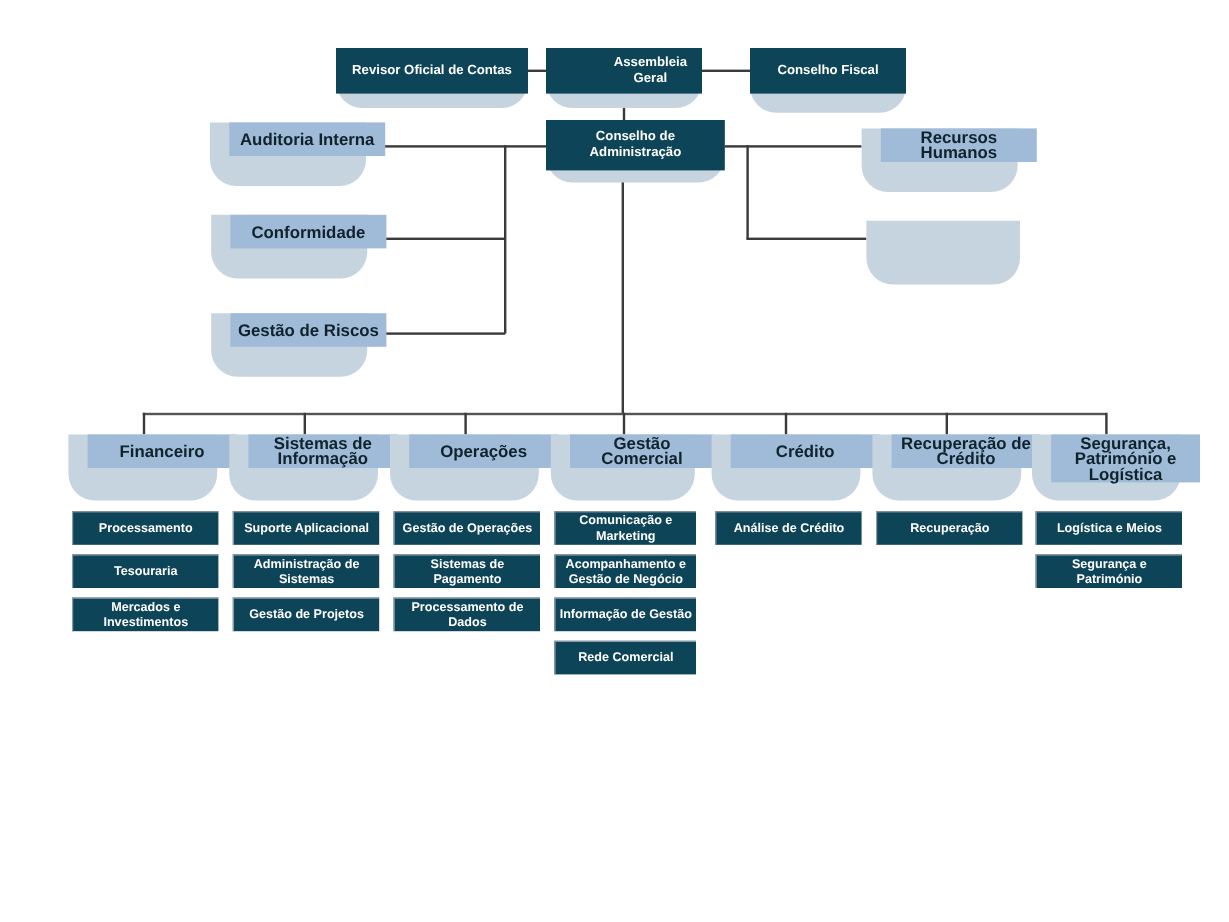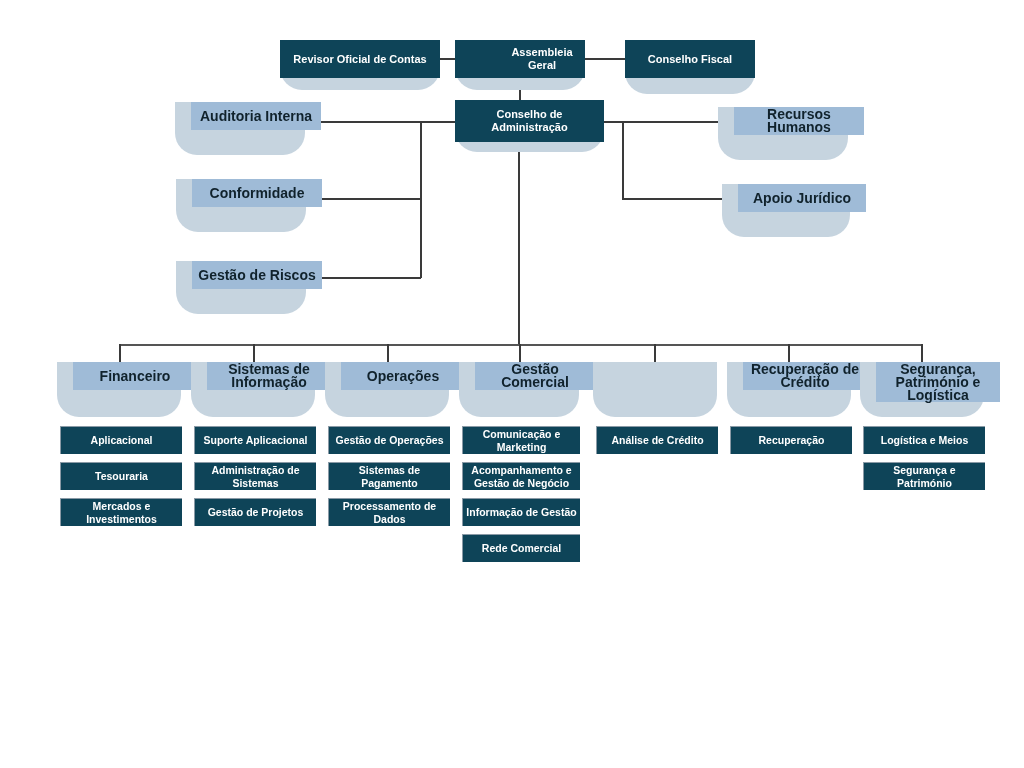--- a/index.html
+++ b/index.html
@@ -141,29 +141,28 @@
     <div class="cap" style="height:28px;">Recursos Humanos</div>
   </div>
 
   <div class="node" style="left:176px;top:261px;width:130px;height:53px;">
     <div class="body"></div>
     <div class="cap" style="height:28px;">Gestão de Riscos</div>
   </div>
 
   <div class="node" style="left:722px;top:184px;width:128px;height:53px;">
     <div class="body"></div>
-    <div class="cap" style="height:28px;">Apoio Jurídico</div>
   </div>
 
   <div id="departments">
       <div class="node" style="left: 57px; top: 362px; width: 124px; height: 55px;">
         <div class="body"></div>
         <div class="cap" style="height: 28px;">Financeiro</div>
       </div>
-      <div class="leaf" style="left: 60px; top: 426px; width: 122px; height: 28px;">Aplicacional</div>
+      <div class="leaf" style="left: 60px; top: 426px; width: 122px; height: 28px;">Processamento</div>
       <div class="leaf" style="left: 60px; top: 462px; width: 122px; height: 28px;">Tesouraria</div>
       <div class="leaf" style="left: 60px; top: 498px; width: 122px; height: 28px;">Mercados e Investimentos</div>
       <div class="node" style="left: 191px; top: 362px; width: 124px; height: 55px;">
         <div class="body"></div>
         <div class="cap" style="height: 28px;">Sistemas de Informação</div>
       </div>
       <div class="leaf" style="left: 194px; top: 426px; width: 122px; height: 28px;">Suporte Aplicacional</div>
       <div class="leaf" style="left: 194px; top: 462px; width: 122px; height: 28px;">Administração de Sistemas</div>
       <div class="leaf" style="left: 194px; top: 498px; width: 122px; height: 28px;">Gestão de Projetos</div>
       <div class="node" style="left: 325px; top: 362px; width: 124px; height: 55px;">
@@ -176,20 +175,21 @@
       <div class="node" style="left: 459px; top: 362px; width: 120px; height: 55px;">
         <div class="body"></div>
         <div class="cap" style="height: 28px;">Gestão Comercial</div>
       </div>
       <div class="leaf" style="left: 462px; top: 426px; width: 118px; height: 28px;">Comunicação e Marketing</div>
       <div class="leaf" style="left: 462px; top: 462px; width: 118px; height: 28px;">Acompanhamento e Gestão de Negócio</div>
       <div class="leaf" style="left: 462px; top: 498px; width: 118px; height: 28px;">Informação de Gestão</div>
       <div class="leaf" style="left: 462px; top: 534px; width: 118px; height: 28px;">Rede Comercial</div>
       <div class="node" style="left: 593px; top: 362px; width: 124px; height: 55px;">
         <div class="body"></div>
+        <div class="cap" style="height: 28px;">Crédito</div>
       </div>
       <div class="leaf" style="left: 596px; top: 426px; width: 122px; height: 28px;">Análise de Crédito</div>
       <div class="node" style="left: 727px; top: 362px; width: 124px; height: 55px;">
         <div class="body"></div>
         <div class="cap" style="height: 28px;">Recuperação de Crédito</div>
       </div>
       <div class="leaf" style="left: 730px; top: 426px; width: 122px; height: 28px;">Recuperação</div>
       <div class="node" style="left: 860px; top: 362px; width: 124px; height: 55px;">
         <div class="body"></div>
         <div class="cap" style="height: 40px;">Segurança, Património e Logística</div>

